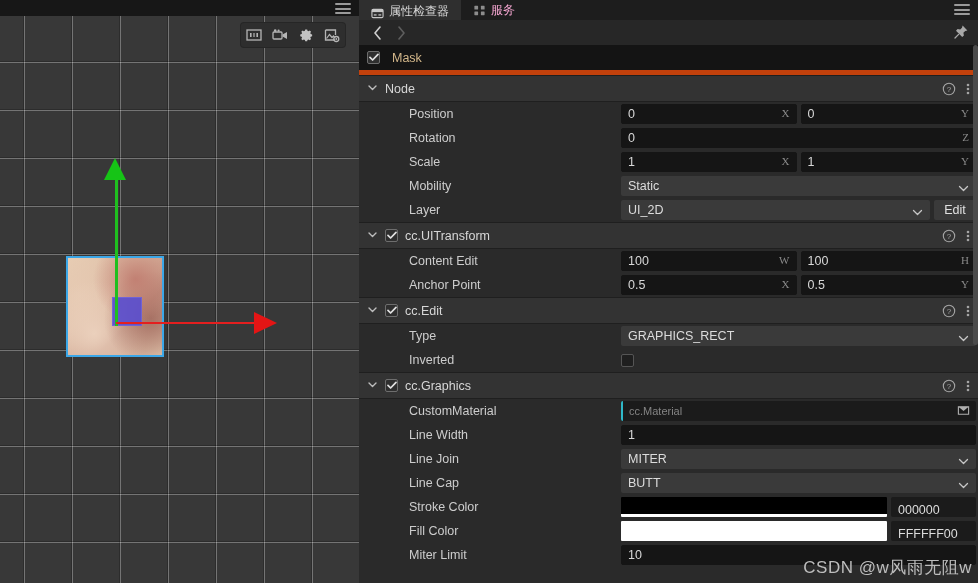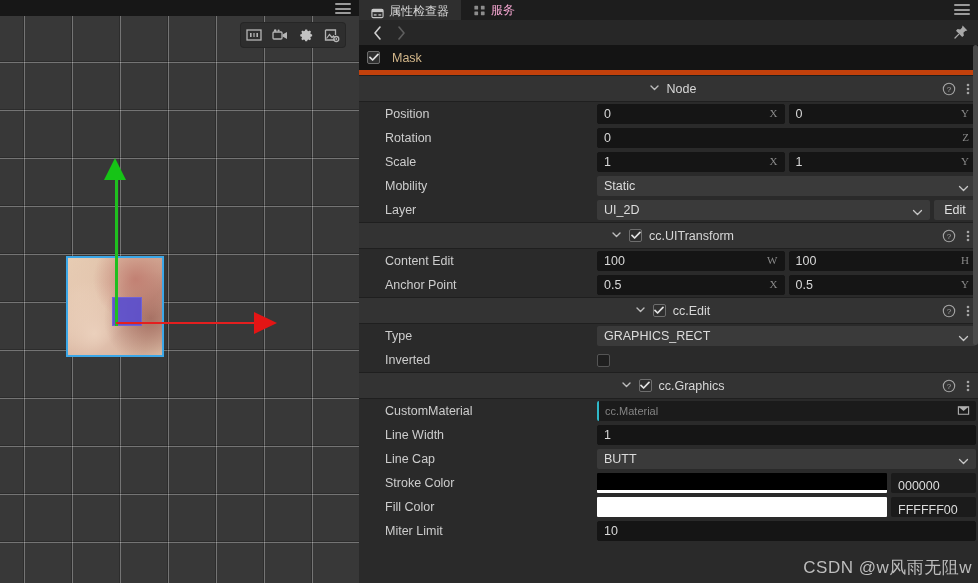--- a/index.html
+++ b/index.html
@@ -74,26 +74,26 @@
   .pin{position:absolute;right:9px;top:4px;cursor:pointer;}
 
   .insp-body{position:absolute;left:0;top:45px;width:619px;height:538px;overflow:hidden;}
 
   .node-header{height:25px;background:#141414;display:flex;align-items:center;padding-left:8px;gap:12px;
     border-bottom:5px solid #c2410c;}
   .node-name{color:#d3b78a;font-size:12.5px;}
 
   .sect{background:#2a2a2a;}
   .sect-header{height:25px;background:#333333;display:flex;align-items:center;padding-left:8px;gap:7px;
-    position:relative;border-top:1px solid #1f1f1f;border-bottom:1px solid #1f1f1f;justify-content:center;}
+    position:relative;border-top:1px solid #1f1f1f;border-bottom:1px solid #1f1f1f;}
   .sect-title{color:#d7d7d7;font-size:12.5px;}
   .sect-tools{position:absolute;right:8px;top:0;height:25px;display:flex;align-items:center;gap:10px;}
   .help-ic,.dots-ic{cursor:pointer;display:flex;align-items:center;}
 
-  .row{height:24px;display:flex;align-items:center;background:#2a2a2a;}
+  .row{height:24px;display:flex;align-items:center;background:#2a2a2a;margin-left:24px;}
   .row .lbl{width:238px;padding-left:26px;box-sizing:border-box;color:#cdcdcd;font-size:12.5px;}
   .fields{flex:1;display:flex;gap:4px;padding-right:2px;}
 
   .num{position:relative;flex:1;height:20px;background:#151515;border:1px solid #151515;border-radius:2px;
     display:flex;align-items:center;box-sizing:border-box;}
   .num .v{padding-left:6px;color:#d8d8d8;font-size:12.5px;}
   .num .ax{position:absolute;right:6px;top:2px;color:#8a8a8a;font-size:11px;font-family:"Liberation Serif",serif;}
 
   .sel{position:relative;flex:1;height:20px;background:#3a3a3a;border-radius:2px;display:flex;align-items:center;box-sizing:border-box;cursor:pointer;}
   .sel .v{padding-left:7px;color:#dcdcdc;font-size:12.5px;}
@@ -500,20 +500,33 @@
 
         <div class="row">
           <span class="lbl">Line Width</span>
           <span class="fields">
             <span class="num">
               <span class="v">1</span>
             </span>
           </span>
         </div>
 
+        <div class="row">
+          <span class="lbl">Line Join</span>
+          <span class="fields">
+            <span class="sel">
+              <span class="v">MITER</span>
+              <span class="caret">
+                <svg width="11" height="8" viewBox="0 0 11 8">
+                    <path d="M1.5 1.5 L5.5 5.5 L9.5 1.5" fill="none" stroke="#c6c6c6" stroke-width="1.3" stroke-linecap="round" stroke-linejoin="round"></path>
+                  </svg>
+              </span>
+            </span>
+          </span>
+        </div>
 
         <div class="row">
           <span class="lbl">Line Cap</span>
           <span class="fields">
             <span class="sel">
               <span class="v">BUTT</span>
               <span class="caret">
                 <svg width="11" height="8" viewBox="0 0 11 8">
                     <path d="M1.5 1.5 L5.5 5.5 L9.5 1.5" fill="none" stroke="#c6c6c6" stroke-width="1.3" stroke-linecap="round" stroke-linejoin="round"></path>
                   </svg>

